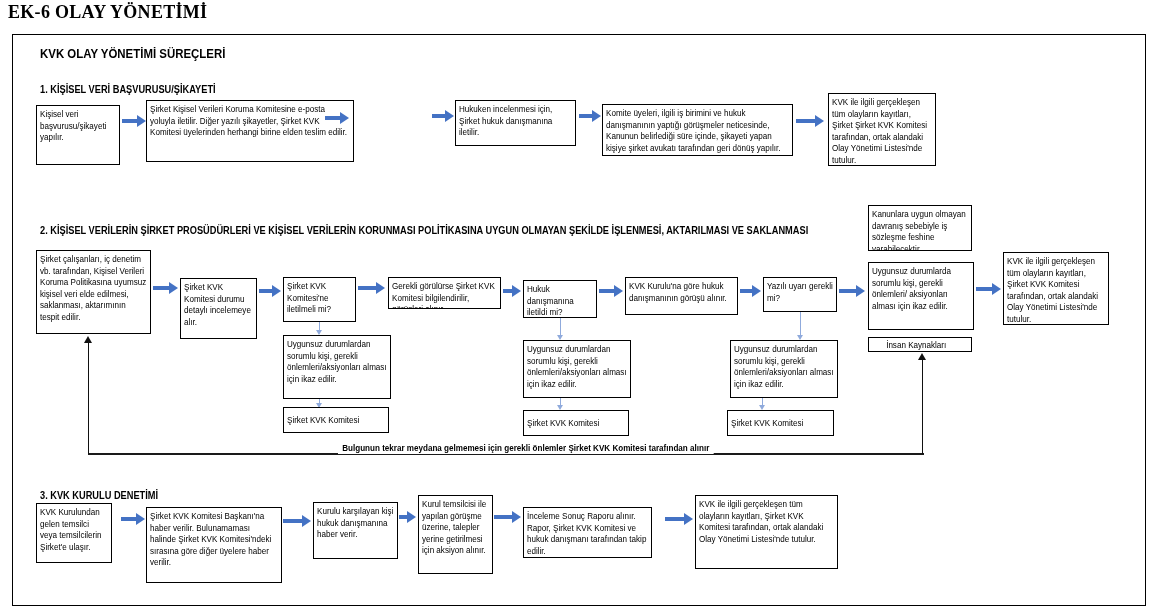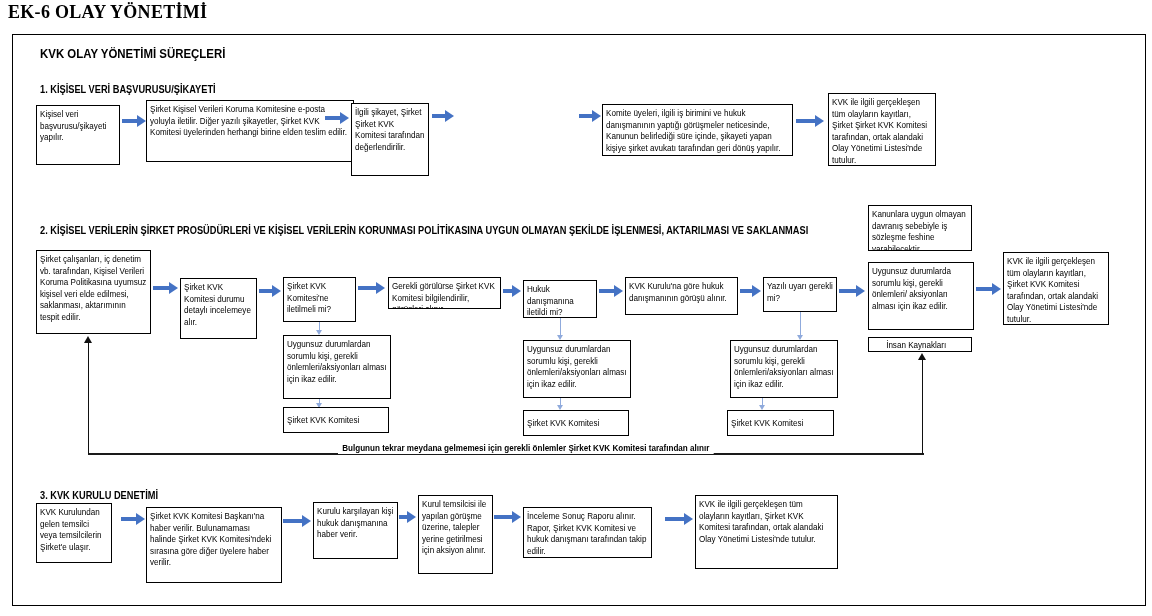--- a/index.html
+++ b/index.html
@@ -66,25 +66,25 @@
   <div class="box" style="left:36px; top:105px; width:84px; height:60px;">
     <span>Kişisel veri başvurusu/şikayeti yapılır.</span>
   </div>
   <div class="arr" style="left:122px; top:114px; width:24px;"></div>
 
   <div class="box" style="left:146px; top:100px; width:208px; height:62px;">
     <span>Şirket Kişisel Verileri Koruma Komitesine e-posta yoluyla iletilir. Diğer yazılı şikayetler, Şirket KVK Komitesi üyelerinden herhangi birine elden teslim edilir.</span>
   </div>
   <div class="arr" style="left:325px; top:111px; width:24px;"></div>
 
-  <div class="box" style="left:351px; top:103px; width:78px; height:73px;">
-    <span>İlgili şikayet, Şirket Şirket KVK Komitesi tarafından değerlendirilir.</span>
-  </div>
   <div class="arr" style="left:432px; top:109px; width:22px;"></div>
 
+  <div class="box" style="left:455px; top:100px; width:121px; height:46px;">
+    <span>Hukuken incelenmesi için, Şirket hukuk danışmanına iletilir.</span>
+  </div>
   <div class="arr" style="left:579px; top:109px; width:22px;"></div>
 
   <div class="box" style="left:602px; top:104px; width:191px; height:52px;">
     <span>Komite üyeleri, ilgili iş birimini ve hukuk danışmanının yaptığı görüşmeler neticesinde, Kanunun belirlediği süre içinde, şikayeti yapan kişiye şirket avukatı tarafından geri dönüş yapılır.</span>
   </div>
   <div class="arr" style="left:796px; top:114px; width:28px;"></div>
 
   <div class="box" style="left:828px; top:93px; width:108px; height:73px;">
     <span>KVK ile ilgili gerçekleşen tüm olayların kayıtları, Şirket Şirket KVK Komitesi tarafından, ortak alandaki Olay Yönetimi Listesi'nde tutulur.</span>
   </div>

